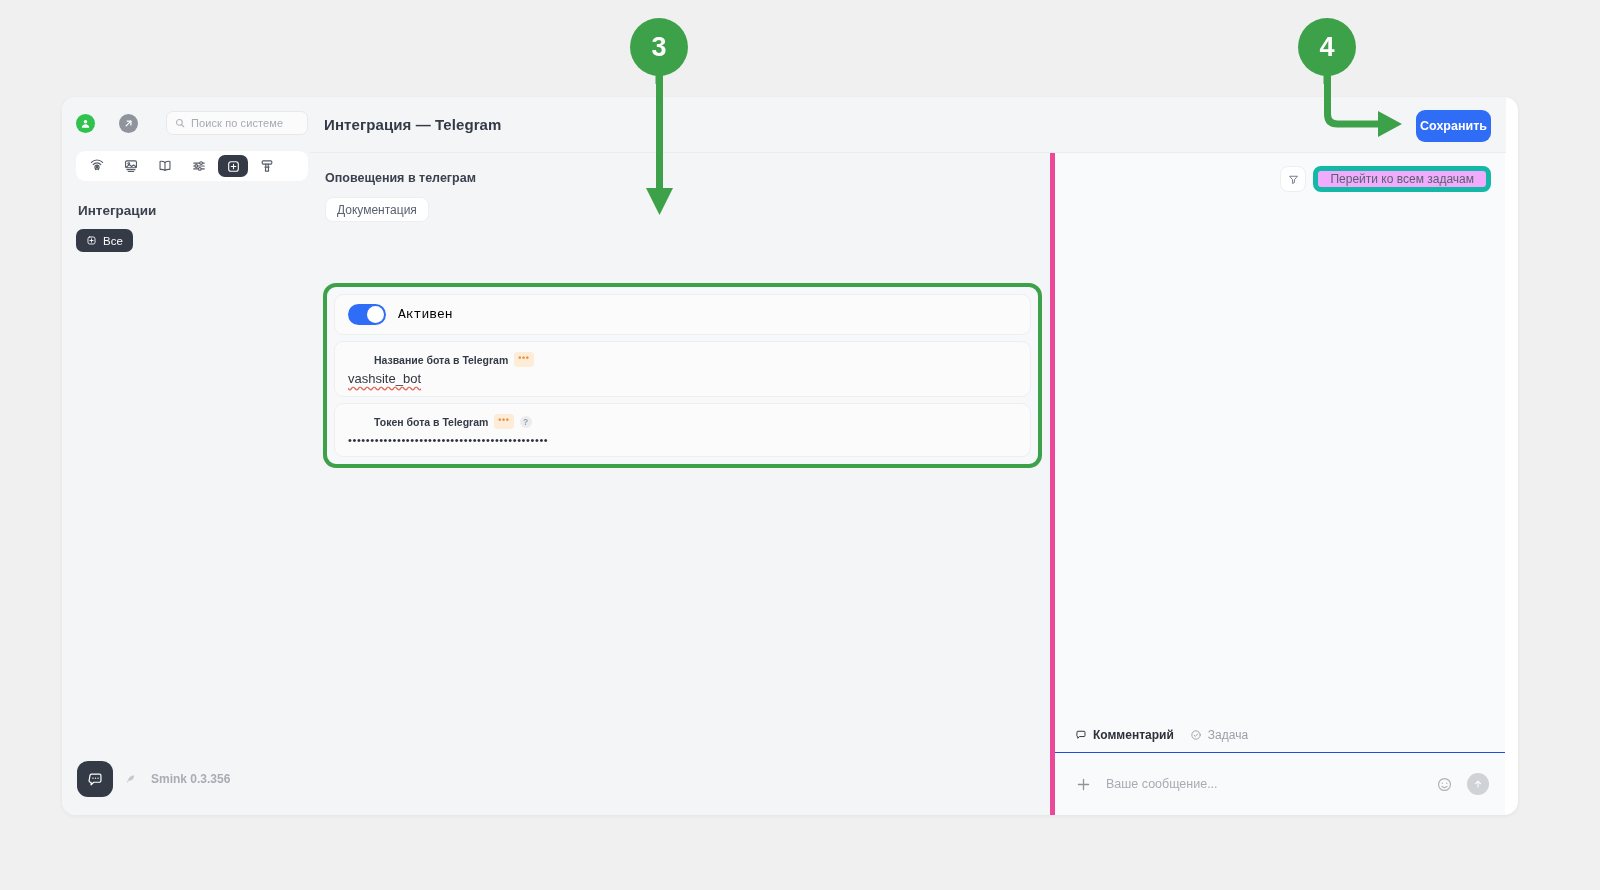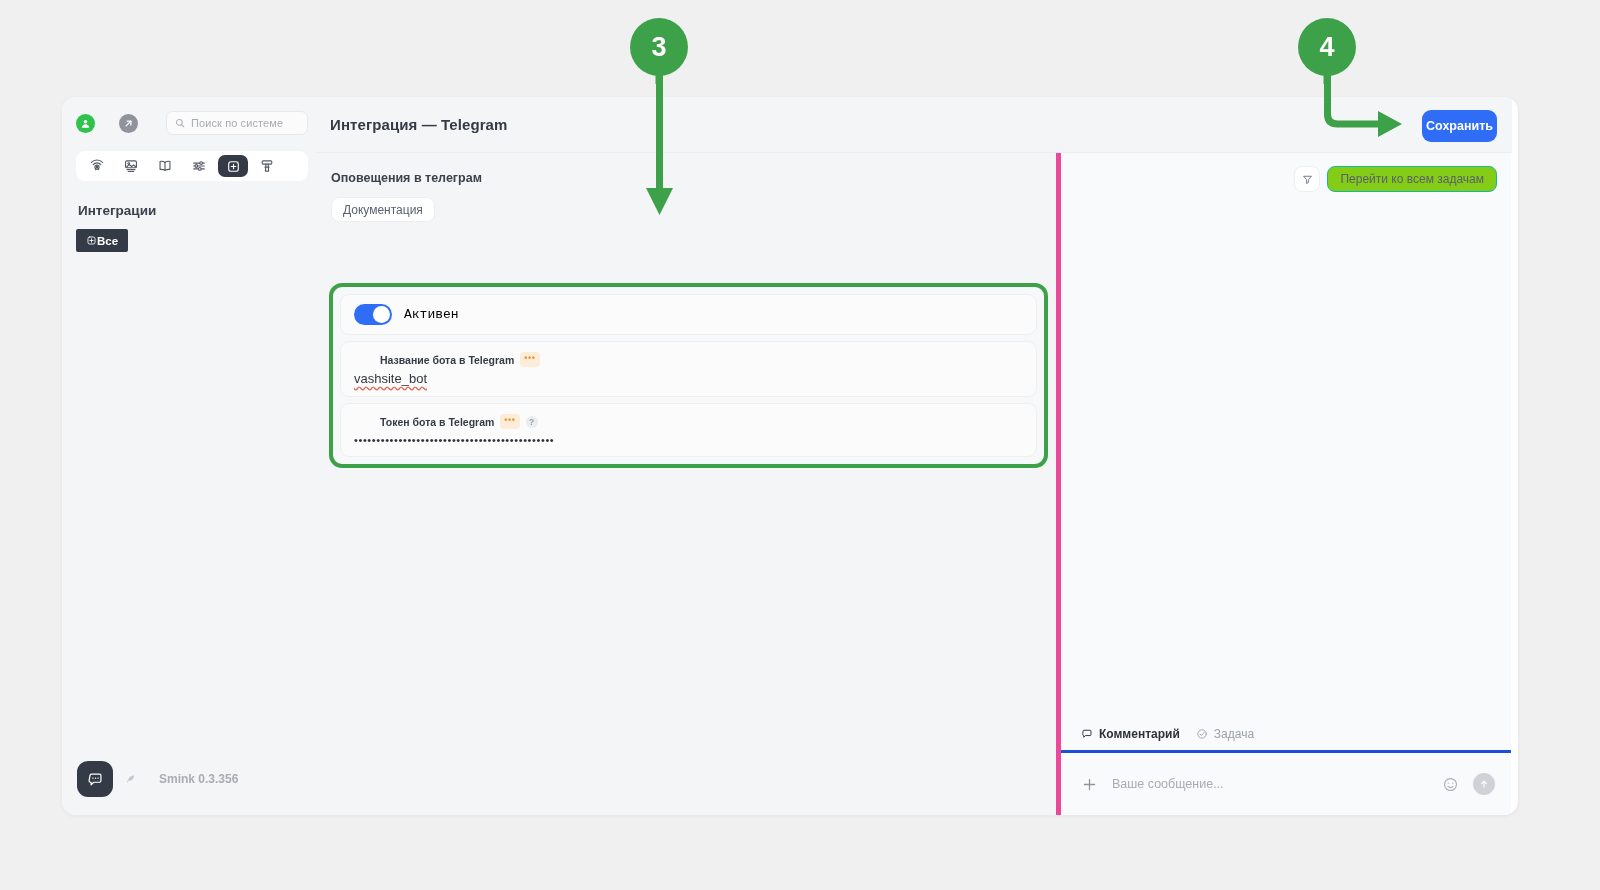--- a/index.html
+++ b/index.html
@@ -74,44 +74,44 @@
   }
   .rail-btn.active { background: #343a46; color: #ffffff; width: 30px; height: 22px; margin: 0 2px;}
   .rail-btn svg { display: block; }
 
   .sb-section-title {
     margin: 22px 0 0 16px;
     font-size: 13.5px; font-weight: 700; color: #3b414d;
   }
   .sb-chip {
     margin: 11px 0 0 14px;
-    display: inline-flex; align-items: center; gap: 0;
+    display: inline-flex; align-items: center; gap: 6px;
     height: 23px; padding: 0 10px;
     background: #343a46; color: #fff;
-    border-radius: 2px;
-    font-size: 11.5px; font-weight: 700;
+    border-radius: 7px;
+    font-size: 11.5px; font-weight: 400;
   }
   .sb-chip svg { display:block; }
 
   .sb-bottom {
     position: absolute; left: 0; bottom: 0;
     width: 259px; height: 72px;
     display: flex; align-items: center;
     padding-left: 15px; gap: 11px;
   }
   .chat-fab {
     width: 36px; height: 36px; border-radius: 11px;
     background: #343a46; display: flex; align-items: center; justify-content: center;
   }
-  .ver-wrap { display: flex; align-items: center; gap: 22px; }
+  .ver-wrap { display: flex; align-items: center; gap: 14px; }
   .ver-text { font-size: 12px; color: #a8acb4; font-weight: 600; }
 
   
   .main {
-    position: absolute; left: 253px; top: 0;
+    position: absolute; left: 247px; top: 0;
     width: 1197px; height: 718px;
   }
   .topbar {
     position: absolute; left: 0; top: 0;
     width: 1197px; height: 56px;
     background: #f4f5f7;
     border-bottom: 1px solid #ececee;
     display: flex; align-items: center;
   }
   .page-title {
@@ -228,32 +228,32 @@
     display: flex; align-items: center; gap: 7px;
   }
   .filter-btn {
     width: 26px; height: 26px;
     background: #ffffff; border: 1px solid #eceef0; border-radius: 8px;
     display: flex; align-items: center; justify-content: center;
     cursor: pointer;
   }
   .alltasks-btn {
     height: 26px; padding: 0 12px;
-    background: #84cc16; border: 1px solid #14b8a6; border-radius: 8px;
+    background: #f0abfc; border: 5px solid #14b8a6; border-radius: 8px;
     display: flex; align-items: center;
     font-size: 12px; color: #596070; font-weight: 500;
     cursor: pointer;
     font-family: "Liberation Sans", sans-serif;
   }
   .rp-tabs {
     position: absolute; left: 0; bottom: 62px;
     width: 450px; height: 36px;
     display: flex; align-items: center; gap: 16px;
     padding-left: 20px;
-    border-bottom: 3px solid #1d4ed8;
+    border-bottom: 1px solid #1d4ed8;
   }
   .rp-tab { display: flex; align-items: center; gap: 6px; font-size: 12px; cursor: pointer; }
   .rp-tab.active { color: #2c313a; font-weight: 700; }
   .rp-tab.inactive { color: #9aa0a8; font-weight: 500; }
   .composer {
     position: absolute; left: 0; bottom: 0;
     width: 450px; height: 62px;
     display: flex; align-items: center;
     padding: 0 16px 0 20px; gap: 14px;
   }

